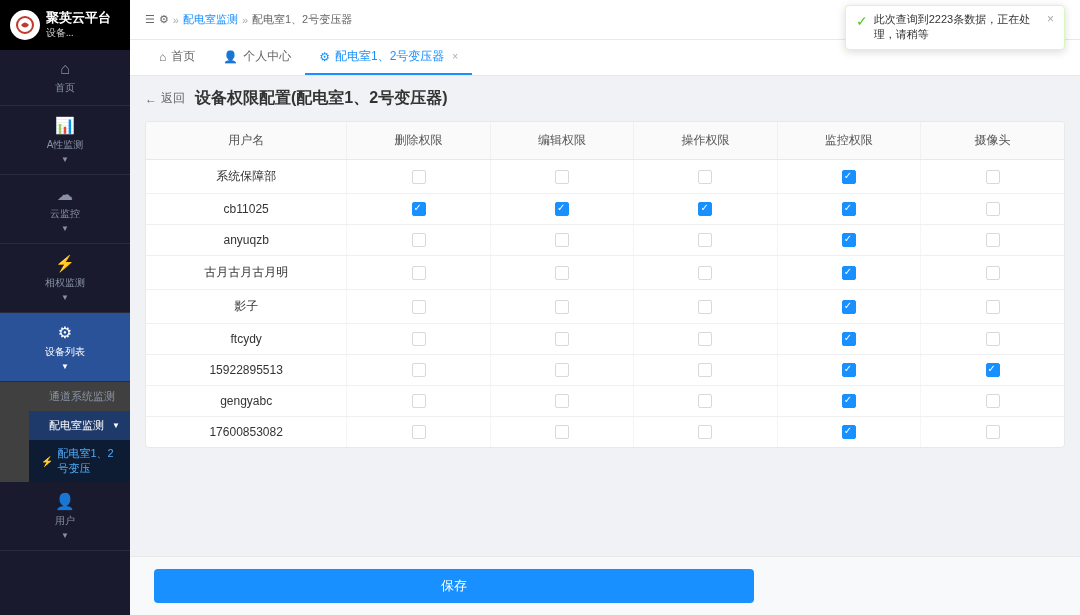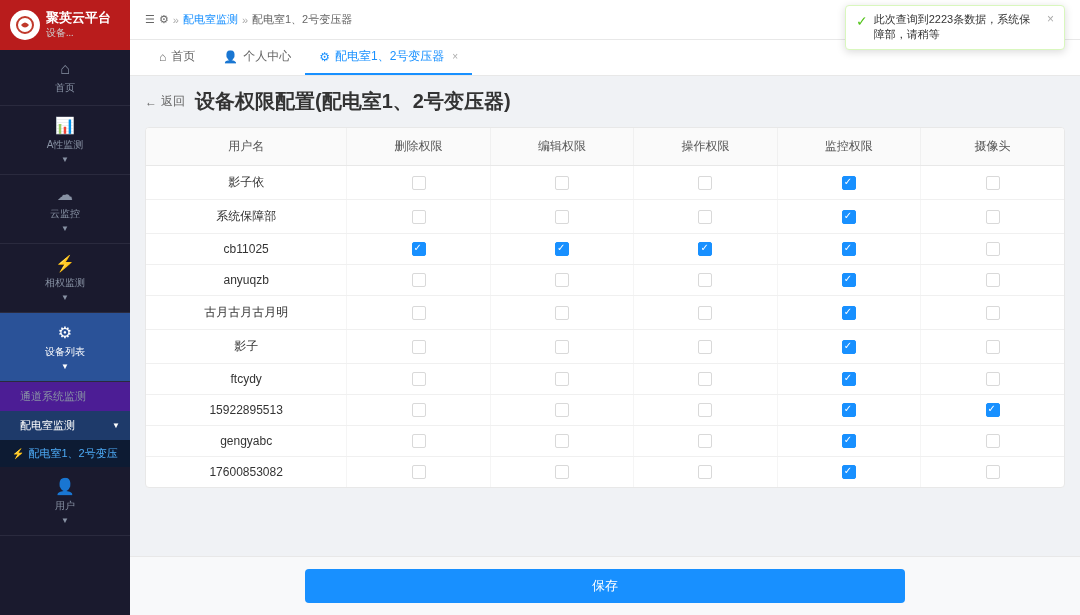--- a/index.html
+++ b/index.html
@@ -1,30 +1,30 @@
 <!DOCTYPE html>
 <html><head>
   <meta charset="utf-8">
   <style>
     * { box-sizing: border-box; margin: 0; padding: 0; }
     body { font-family: "Microsoft YaHei", Arial, sans-serif; font-size: 12px; background: #f0f2f5; display: flex; height: 615px; width: 1080px; overflow: hidden; }
 
     
     .sidebar { width: 130px; background: #1a1a2e; display: flex; flex-direction: column; height: 100%; flex-shrink: 0; }
-    .sidebar-logo { background: #b91c1c; padding: 10px; display: flex; align-items: center; gap: 6px; height: 50px; }
+    .sidebar-logo { background: #000000; padding: 10px; display: flex; align-items: center; gap: 6px; height: 50px; }
     .sidebar-logo-icon { width: 30px; height: 30px; background: white; border-radius: 50%; display: flex; align-items: center; justify-content: center; }
     .sidebar-logo-icon svg { width: 20px; height: 20px; }
     .sidebar-logo-text { color: white; font-size: 13px; font-weight: bold; line-height: 1.2; }
     .sidebar-logo-sub { color: #ccc; font-size: 10px; font-family: Liberation Serif, serif; }
     .sidebar-nav { flex: 1; overflow-y: auto; }
     .sidebar-nav::-webkit-scrollbar { width: 0; }
     .nav-item { display: flex; flex-direction: column; align-items: center; padding: 10px 5px; cursor: pointer; color: #8892a4; font-size: 10px; gap: 3px; border-bottom: 1px solid #2a2a3e; }
     .nav-item.active { background: #2a5298; color: white; }
     .nav-item-icon { font-size: 16px; }
-    .nav-sub { background: #4c1d95; }
+    .nav-sub { background: #404040; padding-left: 29px; }
     .nav-sub-item { padding: 7px 10px 7px 20px; color: #8892a4; cursor: pointer; font-size: 11px; display: flex; align-items: center; gap: 5px; }
     .nav-sub-item.active { color: white; background: #1e3a6a; }
     .device-item { padding: 6px 8px 6px 12px; color: #4dabf7; cursor: pointer; font-size: 11px; display: flex; align-items: center; gap: 4px; background: #0d1b33; }
 
     
     .main { flex: 1; display: flex; flex-direction: column; overflow: hidden; }
 
     
     .topbar { background: white; height: 40px; display: flex; align-items: center; padding: 0 15px; border-bottom: 1px solid #e8e8e8; font-size: 11px; color: #666; gap: 5px; position: relative; }
     .breadcrumb { display: flex; align-items: center; gap: 4px; color: #666; font-size: 11px; }
@@ -42,42 +42,42 @@
     .tab-close { color: #aaa; font-size: 10px; margin-left: 3px; }
 
     
     .content { flex: 1; overflow-y: auto; padding: 12px 15px; }
     .content::-webkit-scrollbar { width: 6px; }
     .content::-webkit-scrollbar-thumb { background: #ccc; border-radius: 3px; }
 
     
     .page-header { display: flex; align-items: center; gap: 10px; margin-bottom: 12px; }
     .back-btn { display: flex; align-items: center; gap: 4px; color: #666; cursor: pointer; font-size: 12px; }
-    .page-title { font-size: 20px; font-weight: bold; color: #333; }
+    .page-title { font-size: 16px; font-weight: bold; color: #333; }
 
     
     .table-wrapper { background: white; border-radius: 4px; overflow: hidden; border: 1px solid #e8e8e8; }
     table { width: 100%; border-collapse: collapse; font-size: 12px; padding-left: 15px; }
     thead tr { background: #fafafa; }
     th { padding: 10px 8px; text-align: center; color: #555; font-weight: 500; border-bottom: 1px solid #e8e8e8; border-right: 1px solid #f0f0f0; }
     th:last-child { border-right: none; }
     td { padding: 8px; text-align: center; color: #333; border-bottom: 1px solid #f0f0f0; border-right: 1px solid #f5f5f5; }
     td:last-child { border-right: none; }
     tr:last-child td { border-bottom: none; }
     .col-name { width: 140px; }
     .col-perm { width: 100px; }
 
     
     .cb-wrapper { display: flex; justify-content: center; align-items: center; }
     .cb-box { width: 14px; height: 14px; border: 1px solid #d9d9d9; border-radius: 2px; background: white; cursor: pointer; display: inline-block; }
     .cb-box.checked { background: #1890ff; border-color: #1890ff; position: relative; }
     .cb-box.checked::after { content: '✓'; color: white; font-size: 10px; position: absolute; top: -1px; left: 1px; }
 
     
-    .footer { padding: 12px 2px; background: #f8f9fa; border-top: 1px solid #e8e8e8; display: flex; justify-content: center; }
+    .footer { padding: 12px 24px; background: #f8f9fa; border-top: 1px solid #e8e8e8; display: flex; justify-content: flex-start; }
     .save-btn { background: #1890ff; color: white; border: none; border-radius: 4px; padding: 8px 0; width: 600px; cursor: pointer; font-size: 13px; font-family: inherit; }
   </style>
 </head>
 <body>
 
 <div class="sidebar">
   <div class="sidebar-logo">
     <div class="sidebar-logo-icon">
       <svg viewBox="0 0 20 20" fill="#c0392b">
           <circle cx="10" cy="10" r="8" fill="none" stroke="#c0392b" stroke-width="2"></circle>
@@ -139,21 +139,21 @@
     <div class="breadcrumb">
       <span>☰</span>
       <span>⚙</span>
       <span class="breadcrumb-sep">»</span>
       <span class="breadcrumb-link">配电室监测</span>
       <span class="breadcrumb-sep">»</span>
       <span>配电室1、2号变压器</span>
     </div>
     <div class="notification-toast">
       <span class="toast-icon">✓</span>
-      <span class="toast-text">此次查询到2223条数据，系统保障部，请稍等</span>
+      <span class="toast-text">此次查询到2223条数据，正在处理，请稍等</span>
       <span class="toast-close">×</span>
     </div>
   </div>
 
   <div class="tabs">
     <div class="tab">
       <span>⌂</span>
       <span>首页</span>
     </div>
     <div class="tab">
@@ -183,48 +183,20 @@
             <th class="col-name">用户名</th>
             <th class="col-perm">删除权限</th>
             <th class="col-perm">编辑权限</th>
             <th class="col-perm">操作权限</th>
             <th class="col-perm">监控权限</th>
             <th class="col-perm">摄像头</th>
           </tr>
         </thead>
         <tbody id="table-body">
             <tr>
-              <td>影子依</td>
-              <td>
-        <div class="cb-wrapper">
-          <span class="cb-box "></span>
-        </div>
-      </td>
-              <td>
-        <div class="cb-wrapper">
-          <span class="cb-box "></span>
-        </div>
-      </td>
-              <td>
-        <div class="cb-wrapper">
-          <span class="cb-box "></span>
-        </div>
-      </td>
-              <td>
-        <div class="cb-wrapper">
-          <span class="cb-box checked"></span>
-        </div>
-      </td>
-              <td>
-        <div class="cb-wrapper">
-          <span class="cb-box "></span>
-        </div>
-      </td>
-            </tr>
-            <tr>
               <td>系统保障部</td>
               <td>
         <div class="cb-wrapper">
           <span class="cb-box "></span>
         </div>
       </td>
               <td>
         <div class="cb-wrapper">
           <span class="cb-box "></span>
         </div>

